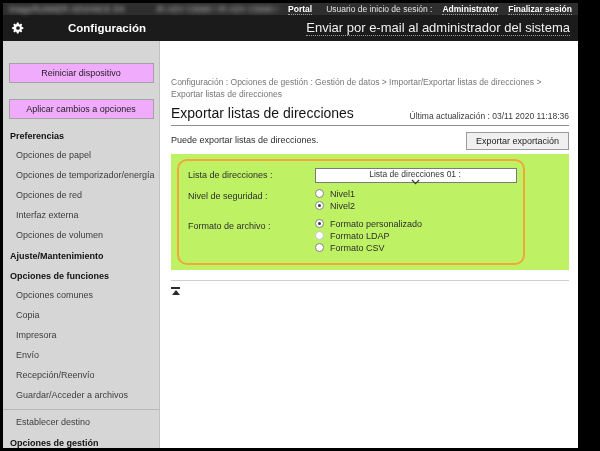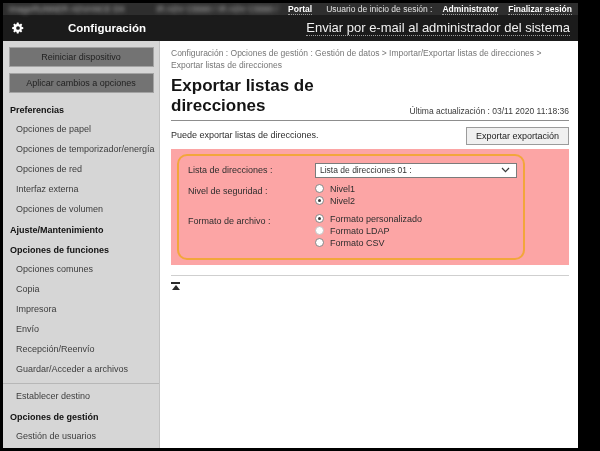--- a/index.html
+++ b/index.html
@@ -28,53 +28,53 @@
   .appbar .title { font-size:11.5px; font-weight:bold; }
   .appbar .spacer { flex:1; }
   .maillink { color:#f2f2f2; font-size:13px; border-bottom:1px dotted #9a9a9a; cursor:pointer; white-space:nowrap; }
 
   
   .bodyrow { flex:1; display:flex; overflow:hidden; }
 
   
   .sidebar { width:157px; flex:0 0 auto; background:#d6d6d6; padding-top:6px; overflow:hidden; border-right:1px solid #c2c2c2; }
   .side-btn {
-    display:block; width:145px; margin:0 auto 6px auto; padding:4px 2px;
-    background:#737373; border:1px solid #a3a3a3; font-size:9px; color:#222;
+    display:block; width:145px; margin:16px auto 6px auto; padding:4px 2px;
+    background:#f0abfc; border:1px solid #a3a3a3; font-size:9px; color:#222;
     text-align:center; cursor:pointer; font-family:inherit;
   }
   .side-head { font-size:9px; font-weight:bold; color:#111; padding:6px 4px 4px 7px; }
   .side-item { font-size:9px; color:#3d3d3d; padding:5px 4px 5px 13px; cursor:pointer; white-space:nowrap; }
   .side-divider { border-top:1px solid #b7b7b7; margin:4px 0 2px 0; }
 
   
-  .content { flex:1; background:#fff; padding:6px 9px 0 11px; overflow:hidden; }
+  .content { flex:1; background:#fff; padding:6px 9px 0 11px; overflow:hidden;margin-top:29px; }
   .breadcrumb { font-size:8.5px; color:#767676; line-height:1.45; margin-bottom:4px; max-width:430px; }
   .titlerow { display:flex; justify-content:space-between; align-items:flex-end; border-bottom:1px solid #8d8d8d; padding-bottom:4px; }
-  .pagetitle { font-size:17px; font-weight:bold; color:#141414; }
+  .pagetitle { font-size:14px; font-weight:normal; color:#141414; }
   .updated { font-size:8.5px; color:#3a3a3a; white-space:nowrap; }
   .descrow { display:flex; justify-content:space-between; align-items:flex-start; margin-top:6px; }
   .desc { font-size:9px; color:#2e2e2e; padding-top:3px; }
   .export-btn {
     font-size:9px; color:#222; background:#f0f0f0; border:1px solid #9b9b9b;
     padding:3px 9px; cursor:pointer; font-family:inherit; white-space:nowrap;
   }
-  .grayband { background:#fca5a5; margin-top:4px; padding:5px 6px; }
+  .grayband { background:#bef264; margin-top:4px; padding:5px 6px; }
   .orangebox {
     border:2px solid #f2a63b; border-radius:10px; width:348px; padding:7px 9px 6px 9px;
   }
   .formrow { display:flex; margin-bottom:6px; }
   .formrow:last-child { margin-bottom:2px; }
   .flabel { width:127px; flex:0 0 auto; font-size:9px; color:#2e2e2e; padding-top:2px; }
   .fctrl { flex:1; }
 
   .selectbox {
     width:202px; height:15px; background:#fff; border:1px solid #7b7b7b;
     display:flex; align-items:center; justify-content:space-between;
-    font-size:8.5px; color:#333; padding:0 6px 0 4px; cursor:pointer;
+    font-size:8.5px; color:#333; padding:0 6px 0 4px; cursor:pointer;flex-direction:column;
   }
   .radio-line { display:flex; align-items:center; margin-bottom:2px; cursor:pointer; }
   .radio {
     width:9px; height:9px; border:1px solid #858585; border-radius:50%;
     background:#fff; margin-right:6px; position:relative; flex:0 0 auto;
   }
   .radio.selected::after {
     content:""; position:absolute; left:2px; top:2px; right:2px; bottom:2px;
     background:#3a3a3a; border-radius:50%;
   }

